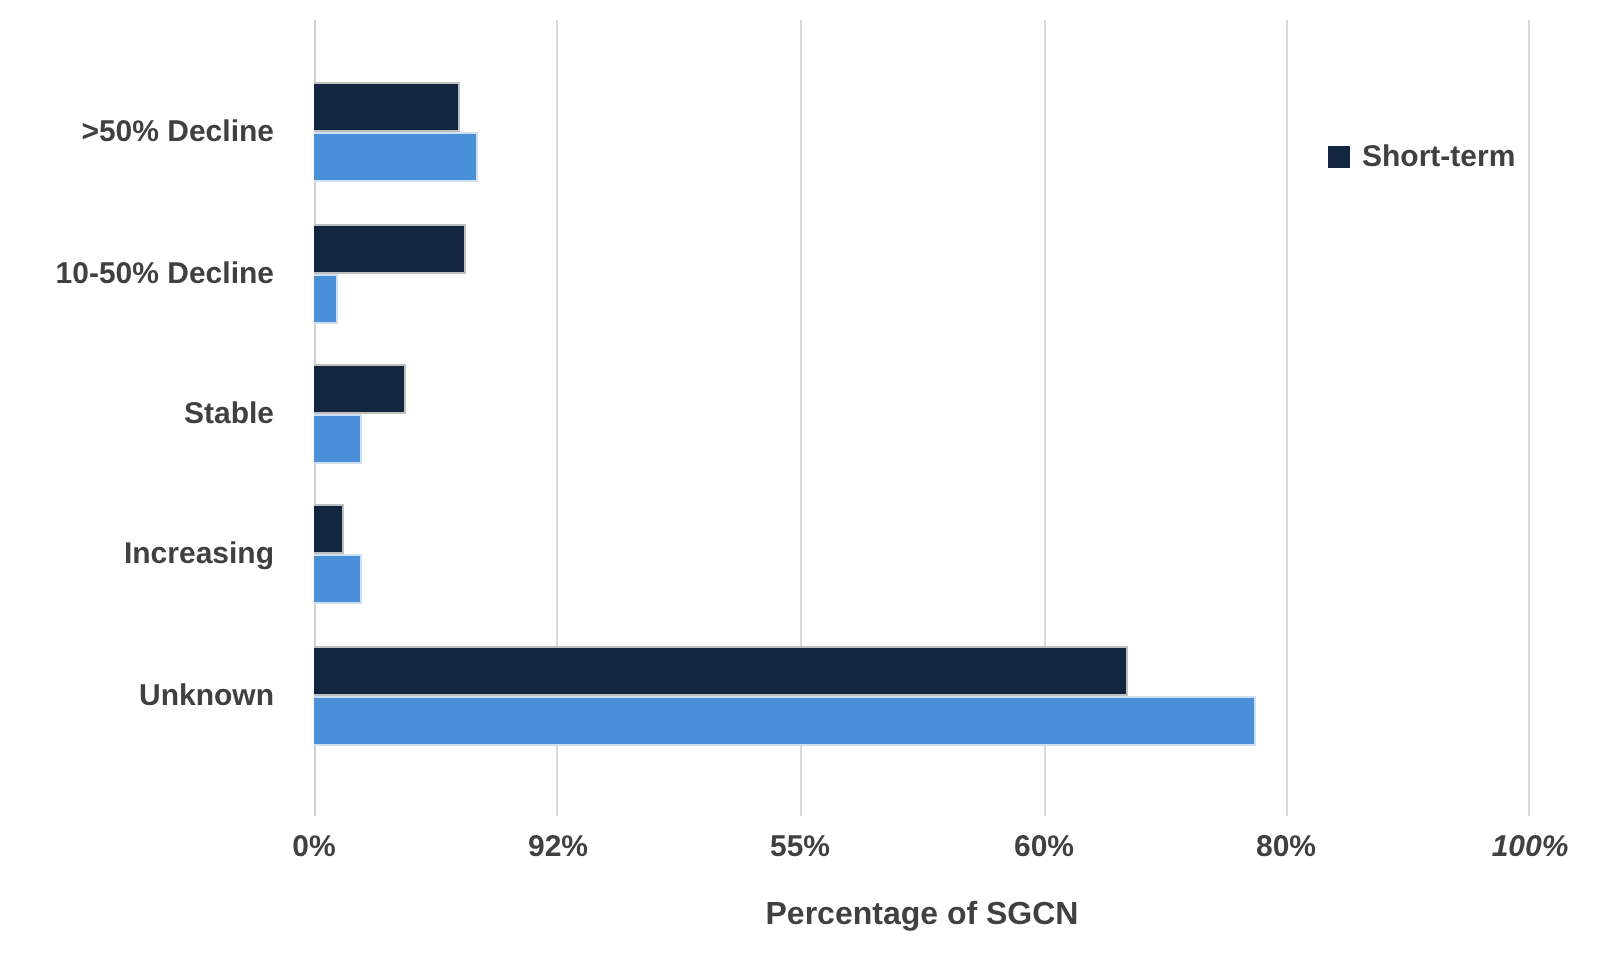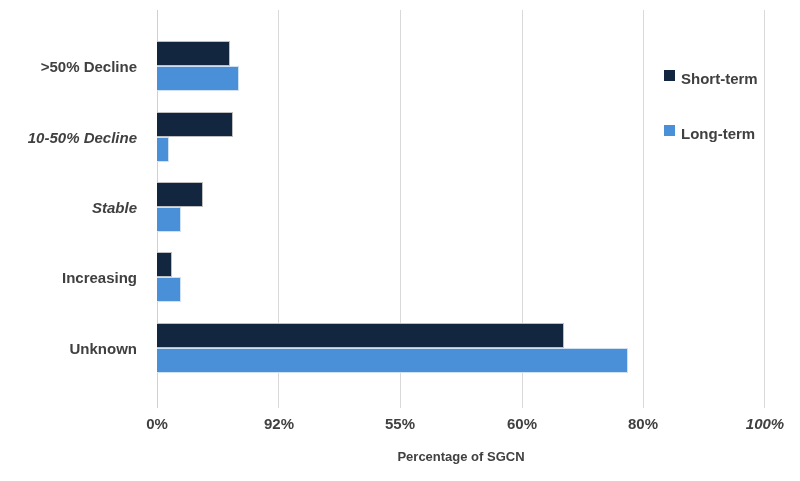--- a/index.html
+++ b/index.html
@@ -94,33 +94,34 @@
     font-weight: bold;
     color: #404040;
     white-space: nowrap;
   }
   .x-axis-title {
     position: absolute;
     top: 449px;
     left: 157px;
     width: 608px;
     text-align: center;
-    font-size: 13px;
+    font-size: 16px;
     font-weight: bold;
     color: #404040;
   }
 
   
   .legend {
     position: absolute;
     left: 664px;
     top: 70px;
   }
   .legend-item {
     display: flex;
+    align-items: center;
     margin-bottom: 38px;
     white-space: nowrap;
   }
   .legend-swatch {
     width: 11px;
     height: 11px;
     margin-right: 6px;
     flex: none;
   }
   .legend-swatch.short-term { background: #12273f; }
@@ -131,22 +132,22 @@
     color: #404040;
   }
 </style>
 </head>
 <body>
 
 <div id="chart-root">
 
   <div class="y-labels">
     <div class="y-label" style="top:14.16%;">&gt;50% Decline</div>
-    <div class="y-label" style="top:31.83%;font-style:italic;">10-50% Decline</div>
-    <div class="y-label" style="top:49.50%;font-style:italic;">Stable</div>
+    <div class="y-label" style="top:31.83%;">10-50% Decline</div>
+    <div class="y-label" style="top:49.50%;">Stable</div>
     <div class="y-label" style="top:67.17%;">Increasing</div>
     <div class="y-label" style="top:84.84%;">Unknown</div>
   </div>
 
   <div class="plot-area">
     <div class="gridline axis-zero" style="left:0px;"></div>
     <div class="gridline" style="left:121px;"></div>
     <div class="gridline" style="left:243px;"></div>
     <div class="gridline" style="left:365px;"></div>
     <div class="gridline" style="left:486px;"></div>
@@ -185,19 +186,15 @@
   <div class="x-tick" style="left:643px;">80%</div>
   <div class="x-tick" style="left:765px;font-style:italic;">100%</div>
 
   <div class="x-axis-title">Percentage of SGCN</div>
 
   <div class="legend">
     <div class="legend-item">
       <span class="legend-swatch short-term"></span>
       <span class="legend-text">Short-term</span>
     </div>
-    <div class="legend-item">
-      <span class="legend-swatch long-term"></span>
-      <span class="legend-text">Long-term</span>
-    </div>
   </div>
 
 </div>
 
 </body></html>

